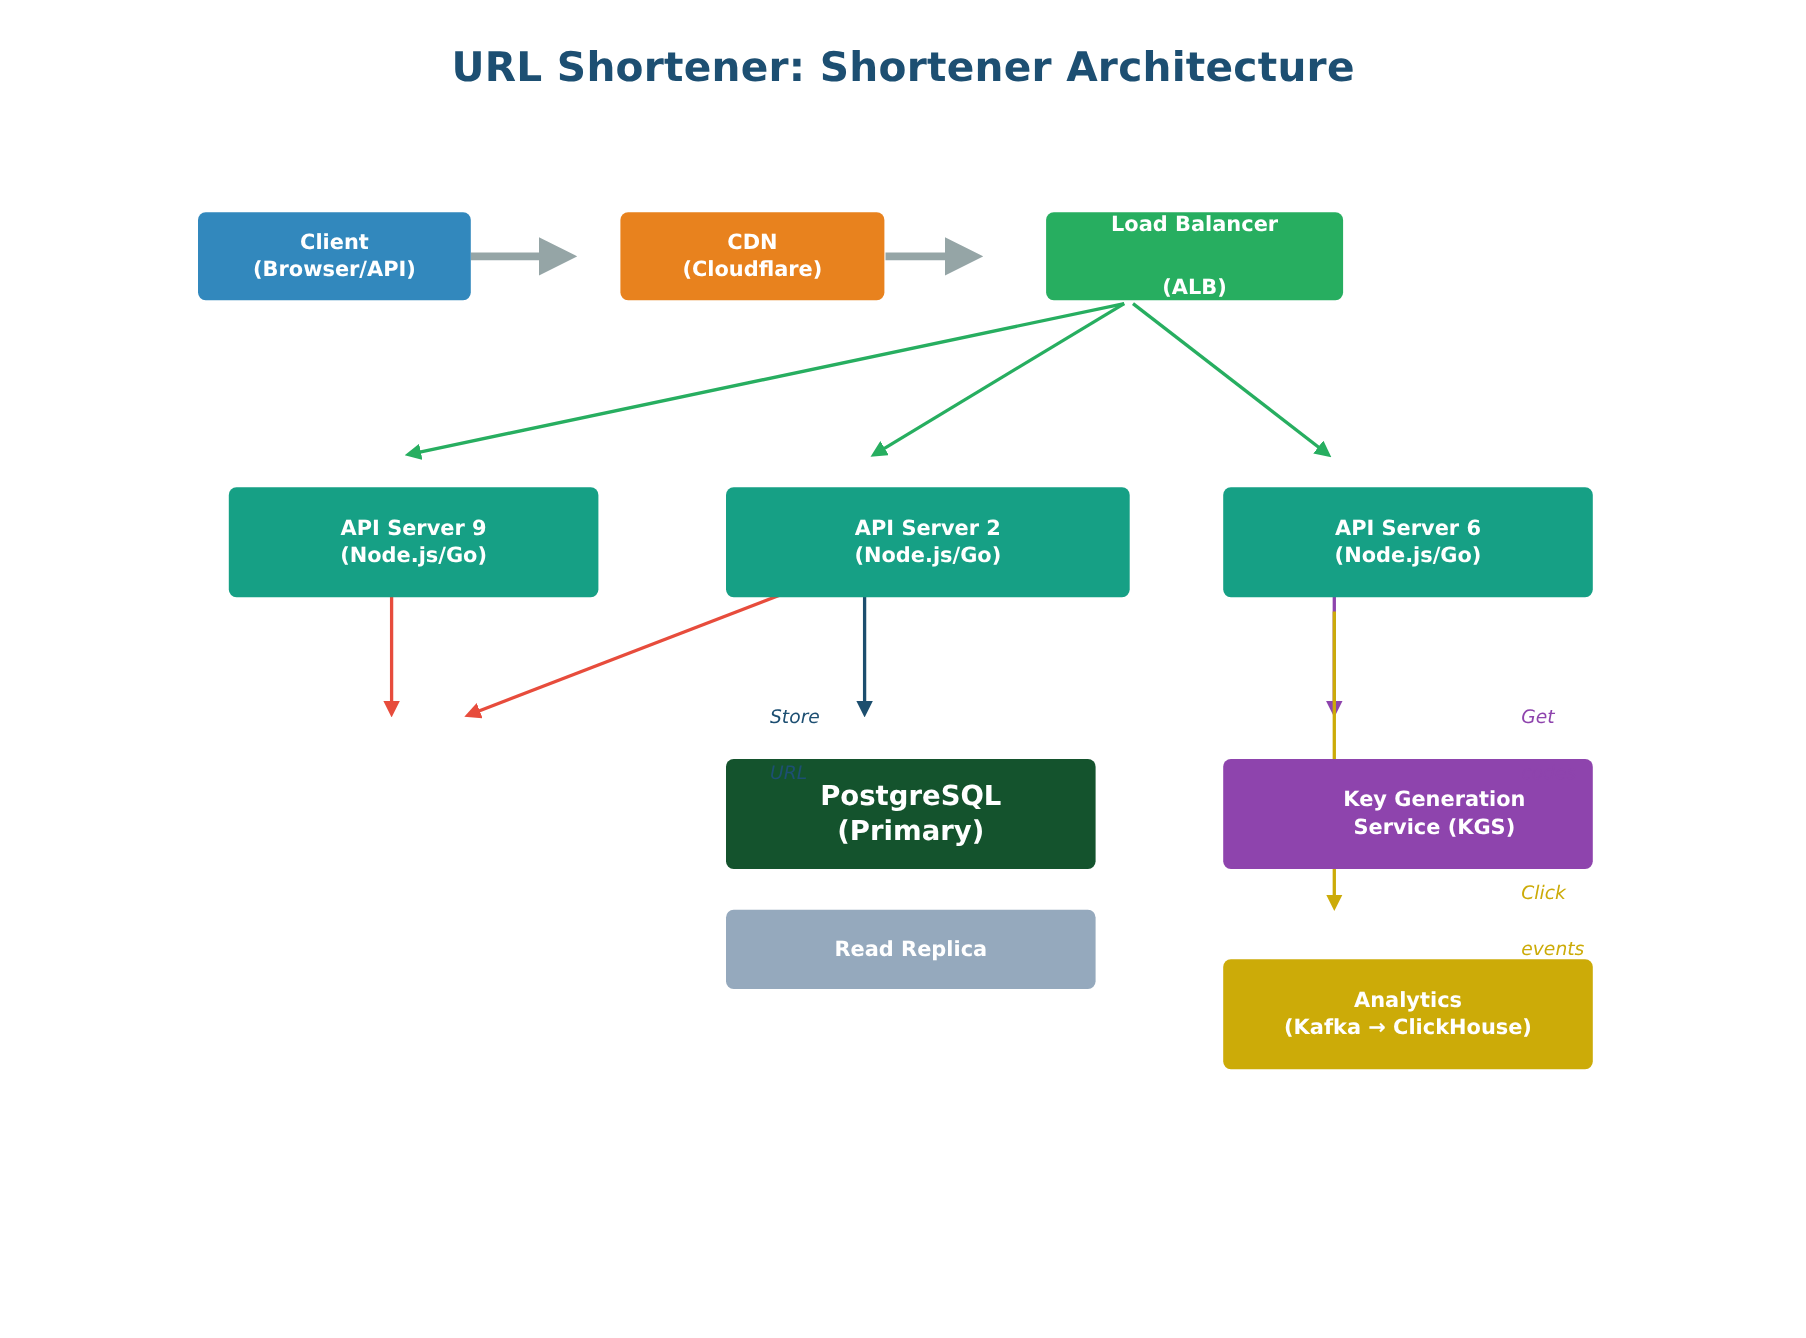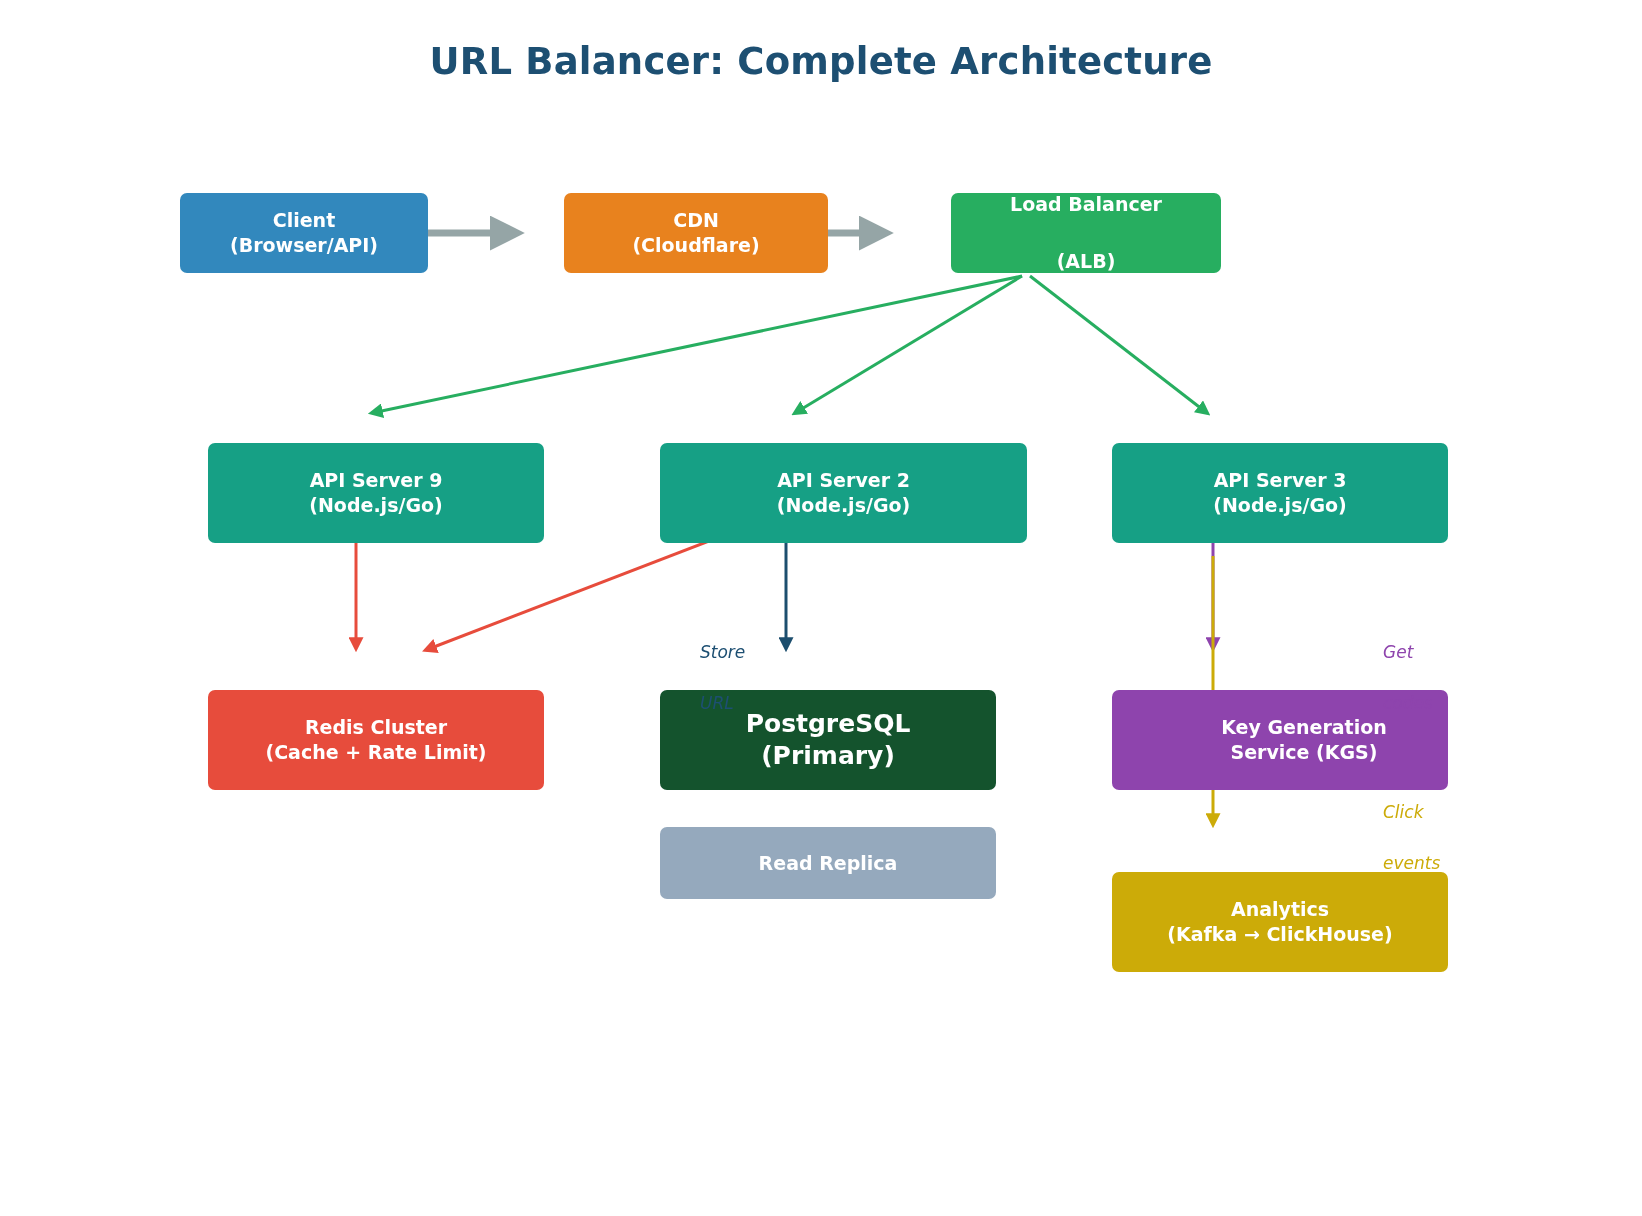--- a/index.html
+++ b/index.html
@@ -63,21 +63,21 @@
     z-index: 5;
     font-style: italic;
   }
   .edge-label span { display: block; }
 </style>
 </head>
 <body>
 
 <div id="canvas">
 
-  <div class="title">URL Balancer: Complete Architecture</div>
+  <div class="title">URL Shortener: Shortener Architecture</div>
 
   <svg id="edge-layer" viewBox="0 0 1642 1216" xmlns="http://www.w3.org/2000/svg">
     <defs>
       <marker id="ah-grey" markerWidth="5" markerHeight="5" refX="3.6" refY="2.5" orient="auto" markerUnits="strokeWidth">
         <path d="M0,0 L5,2.5 L0,5 z" fill="#95a5a6"></path>
       </marker>
       <marker id="ah-green" markerWidth="5" markerHeight="5" refX="3.6" refY="2.5" orient="auto" markerUnits="strokeWidth">
         <path d="M0,0 L5,2.5 L0,5 z" fill="#27ae60"></path>
       </marker>
       <marker id="ah-red" markerWidth="5" markerHeight="5" refX="3.6" refY="2.5" orient="auto" markerUnits="strokeWidth">
@@ -115,49 +115,45 @@
     <line x1="1213" y1="556" x2="1213" y2="824" stroke="#ccab08" stroke-width="3" marker-end="url(#ah-gold)"></line>
 
     <line x1="786" y1="748" x2="786" y2="780" stroke="#1c4e6e" stroke-width="3" marker-end="url(#ah-navy)"></line>
   </svg>
 
   <div class="node" style="left:180px; top:193px; width:248px; height:80px; background:#3288bd; font-size:19px;">
     <span class="l1">Client</span>
     <span class="l2">(Browser/API)</span>
   </div>
 
-  <div class="node" style="left:564px; top:193px; width:264px; height:80px; background:#e8821e; font-size:19px;">
+  <div class="node" style="left:564px; top:193px; width:240px; height:80px; background:#e8821e; font-size:19px;">
     <span class="l1">CDN</span>
     <span class="l2">(Cloudflare)</span>
   </div>
 
   <div class="node" style="left:951px; top:193px; width:270px; height:80px; background:#27ae60; font-size:19px;gap:32px;">
     <span class="l1">Load Balancer</span>
     <span class="l2">(ALB)</span>
   </div>
 
   <div class="node" style="left:208px; top:443px; width:336px; height:100px; background:#16a085; font-size:19px;">
     <span class="l1">API Server 9</span>
     <span class="l2">(Node.js/Go)</span>
   </div>
 
   <div class="node" style="left:660px; top:443px; width:367px; height:100px; background:#16a085; font-size:19px;">
     <span class="l1">API Server 2</span>
     <span class="l2">(Node.js/Go)</span>
   </div>
 
   <div class="node" style="left:1112px; top:443px; width:336px; height:100px; background:#16a085; font-size:19px;">
-    <span class="l1">API Server 3</span>
+    <span class="l1">API Server 6</span>
     <span class="l2">(Node.js/Go)</span>
   </div>
 
-  <div class="node" style="left:208px; top:690px; width:336px; height:100px; background:#e74c3c; font-size:19px;">
-    <span class="l1">Redis Cluster</span>
-    <span class="l2">(Cache + Rate Limit)</span>
-  </div>
 
   <div class="node" style="left:660px; top:690px; width:336px; height:100px; background:#14532d; font-size:25px;">
     <span class="l1">PostgreSQL</span>
     <span class="l2">(Primary)</span>
   </div>
 
   <div class="node" style="left:1112px; top:690px; width:336px; height:100px; background:#8e44ad; font-size:19px;padding-left:48px;">
     <span class="l1">Key Generation</span>
     <span class="l2">Service (KGS)</span>
   </div>

